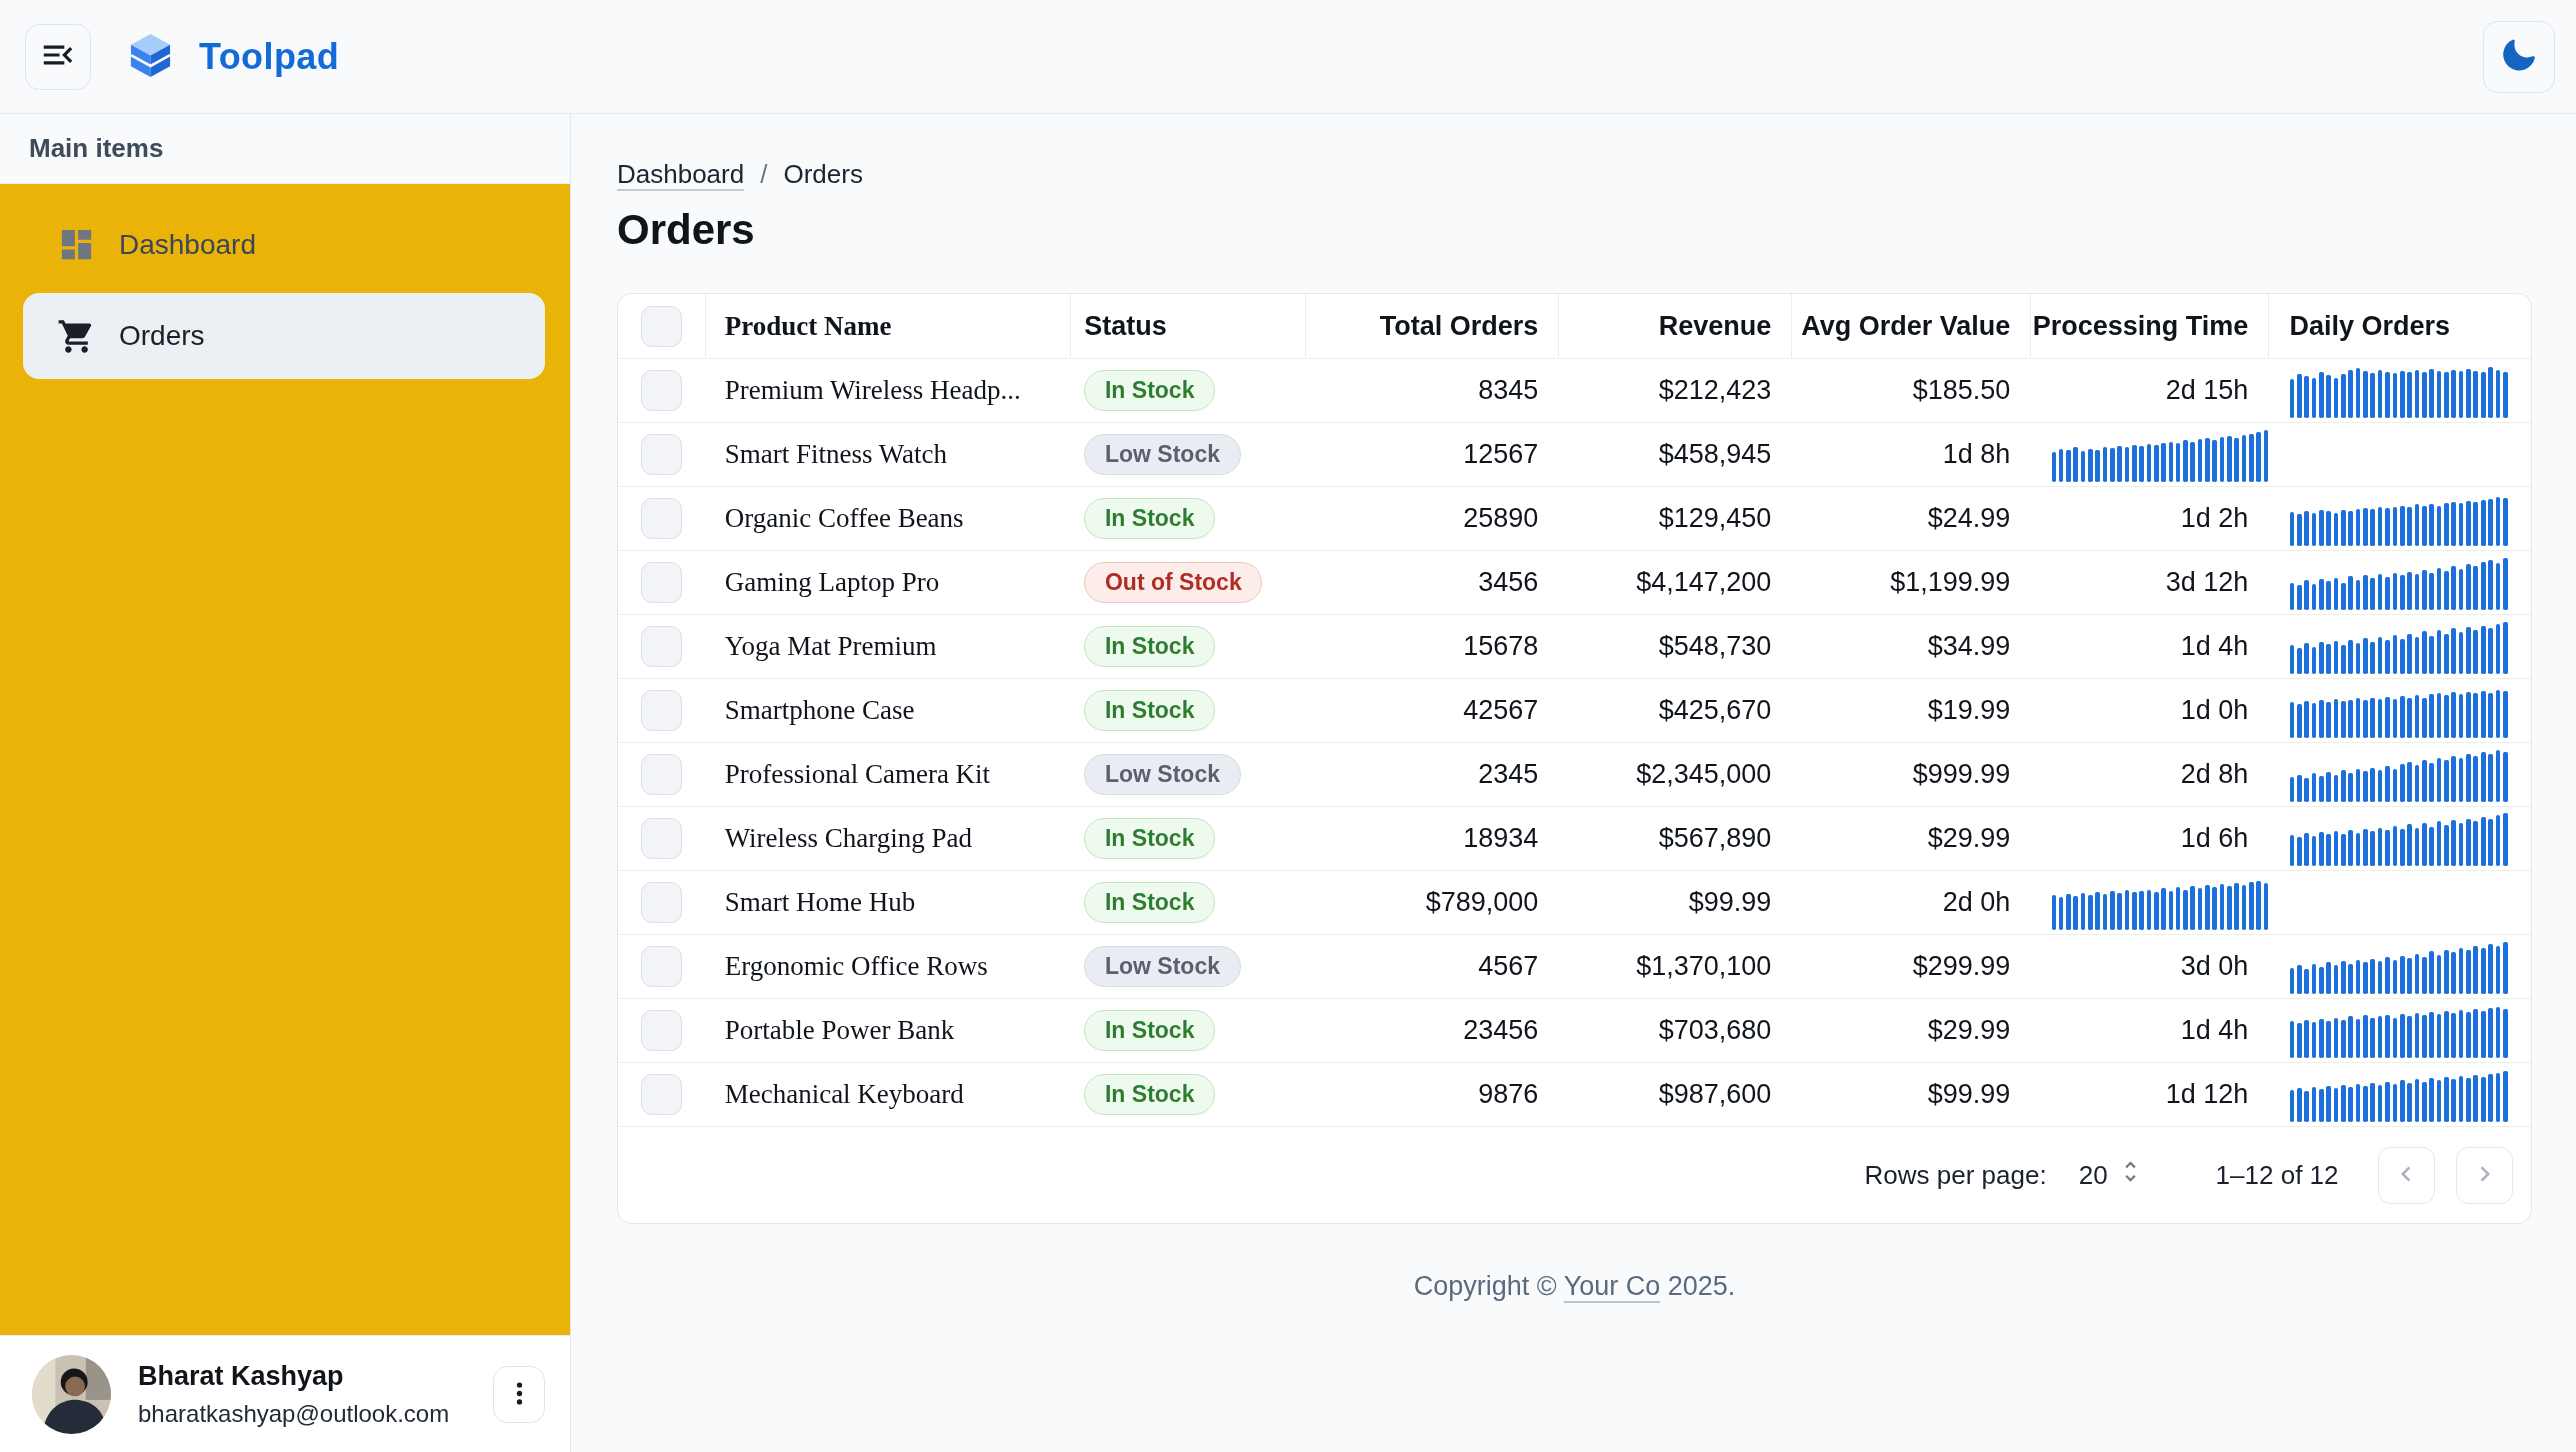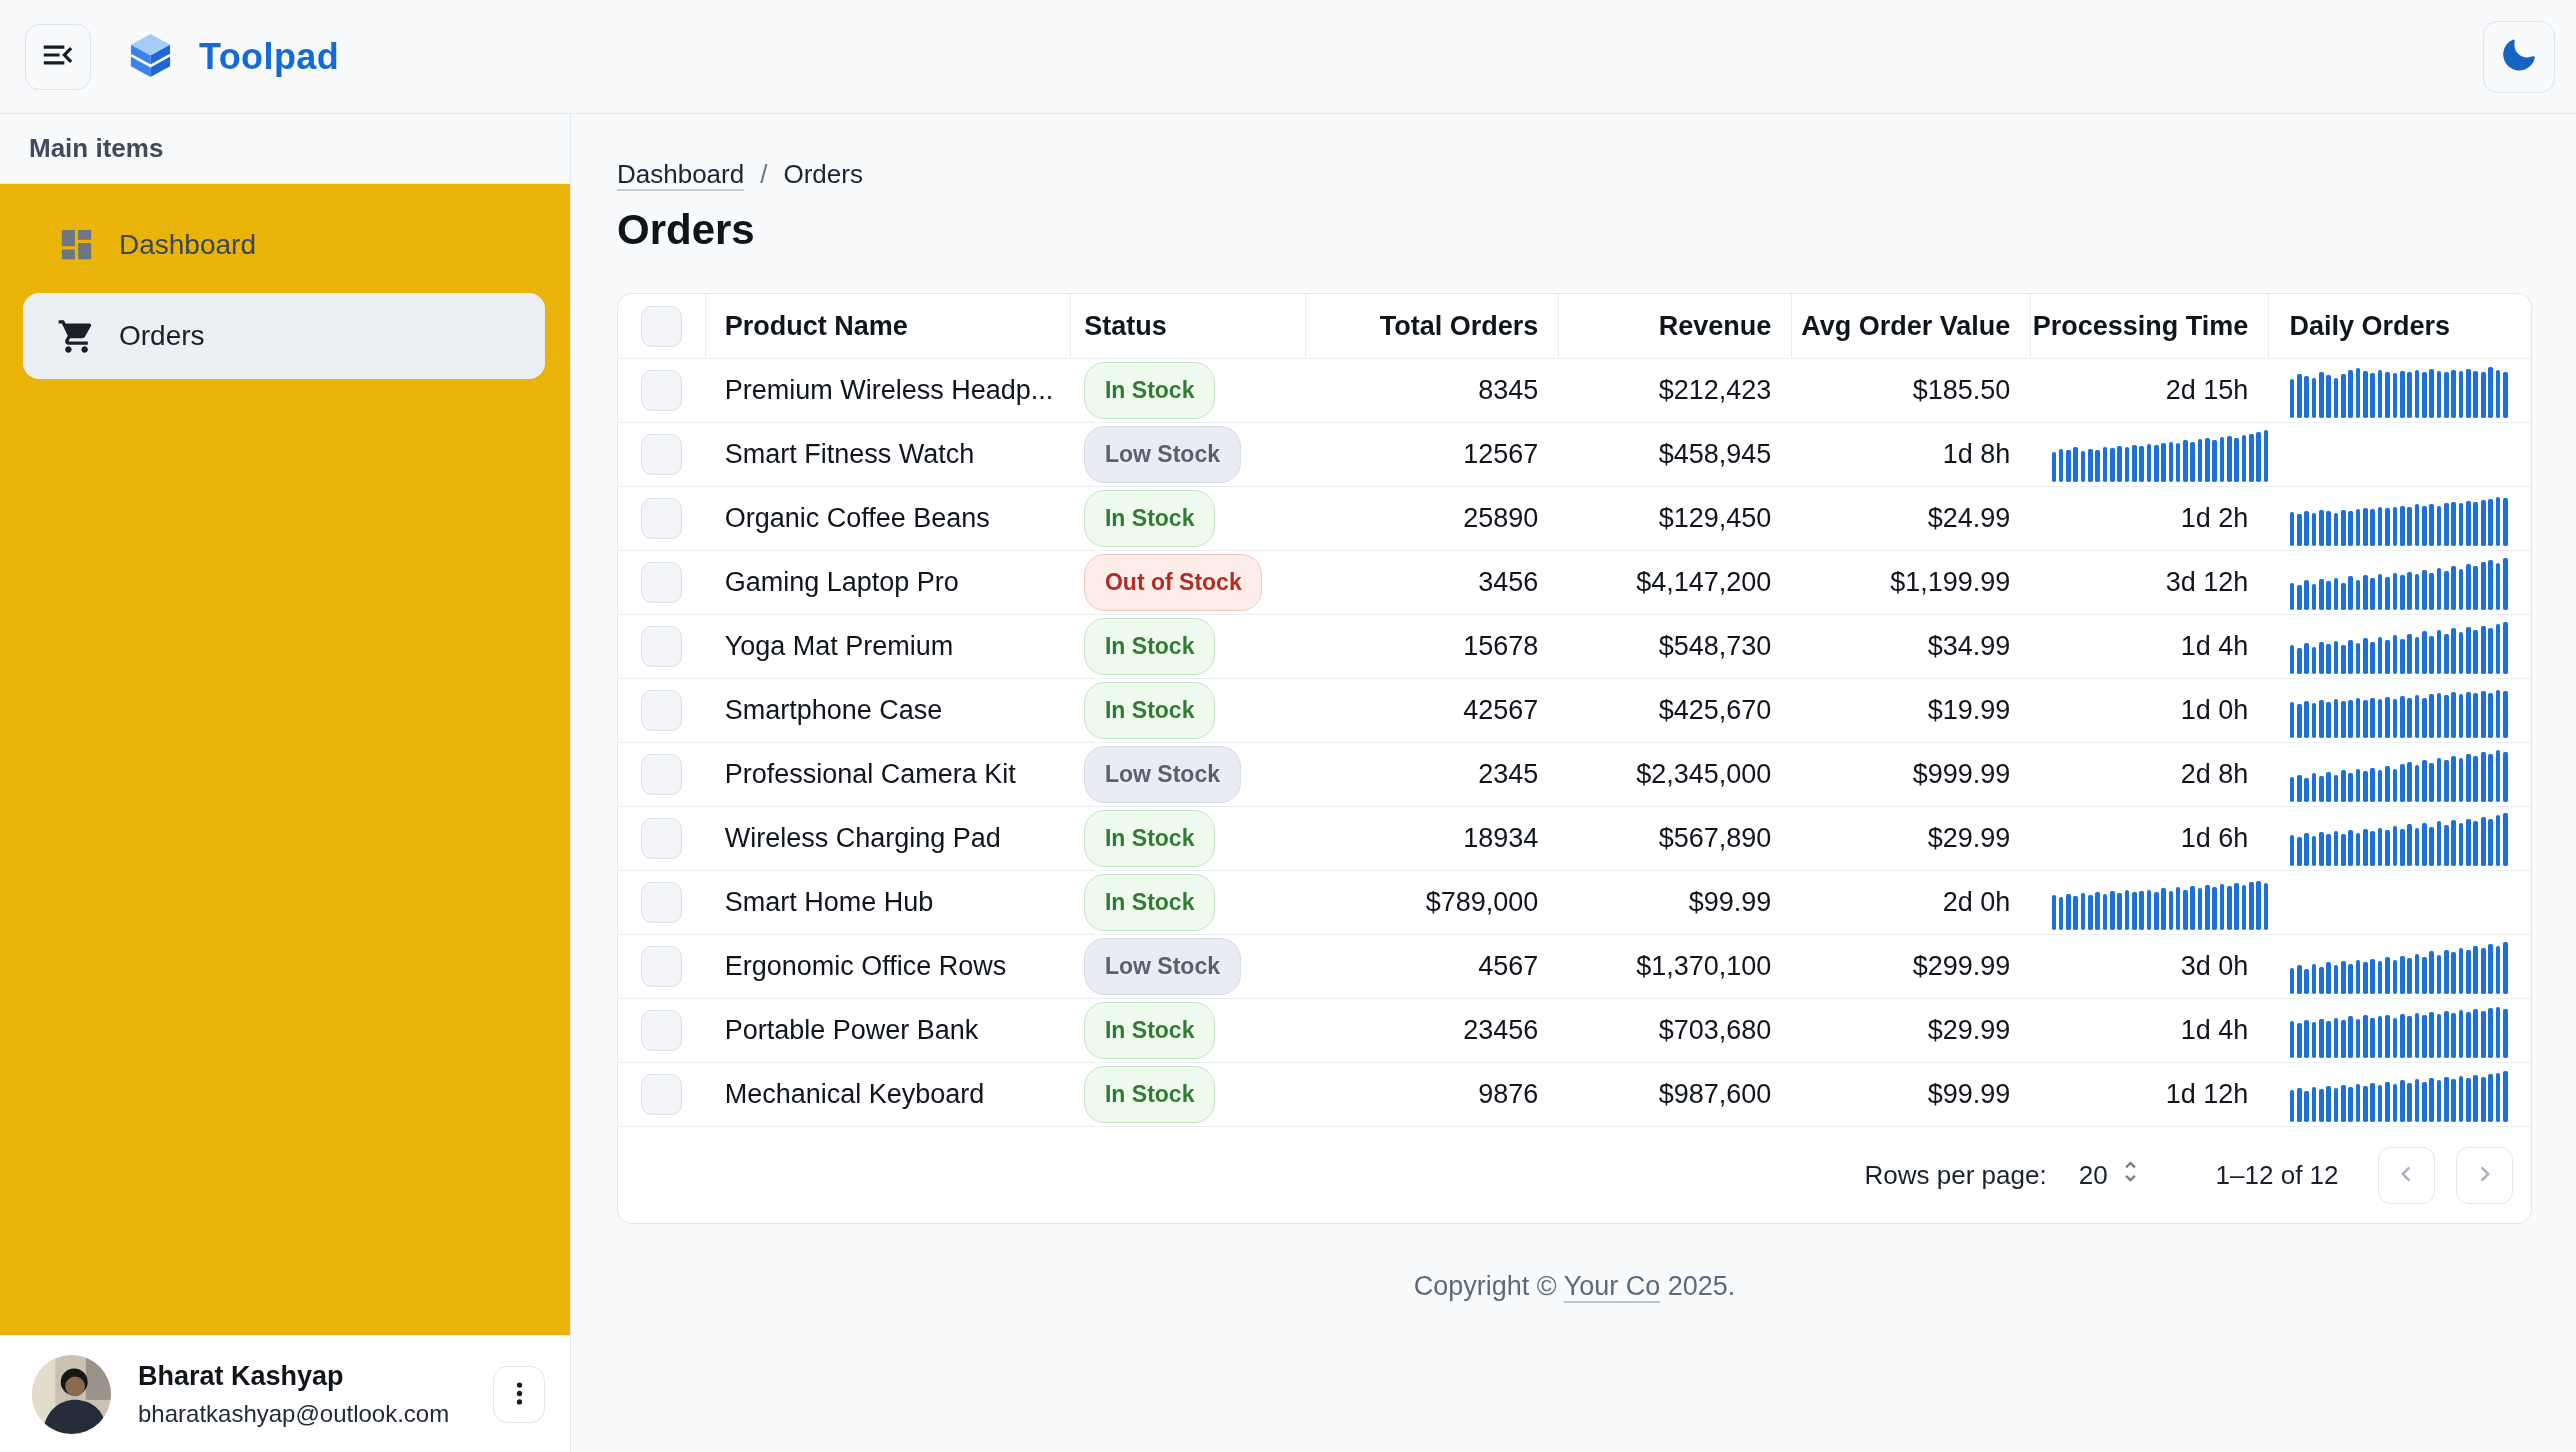--- a/index.html
+++ b/index.html
@@ -83,30 +83,30 @@
     display:grid;
     grid-template-columns:87px 365px 235px 253px 233px 239px 238px 1fr;
     align-items:stretch;
   }
   .thead{height:64px;}
   .trow{height:64px;border-top:0.9px solid var(--row-line);}
   .cell{display:flex;align-items:center;font-size:27px;color:var(--ink);min-width:0;}
   .thead .cell{font-weight:600;}
   .thead .cell:not(:first-child){box-shadow:inset 0.9px 0 0 #E8ECF2;}
   .c-check{justify-content:center;}
-  .c-product{padding-left:19.7px;overflow:hidden;white-space:nowrap;}
+  .c-product{padding-left:19.7px;overflow:hidden;white-space:nowrap;font-family:Liberation Serif, serif;}
   .c-status{padding-left:14.3px;}
   .c-num{justify-content:flex-end;padding-right:19.7px;}
   .c-spark{padding-left:21.5px;}
   .checkbox{
     width:41px;height:41px;border-radius:10.7px;background:#F2F4F8;
     border:1.8px solid #D9DEE7;cursor:pointer;display:inline-block;
   }
   .chip{
-    height:57px;display:inline-flex;align-items:center;padding:0 19.7px;
+    height:41px;display:inline-flex;align-items:center;padding:0 19.7px;
     border-radius:20.6px;font-size:23px;font-weight:600;border:1.8px solid transparent;
     white-space:nowrap;
   }
   .chip-in{background:#EFFAEF;border-color:#BFE5C1;color:#2E7D32;}
   .chip-low{background:#E9ECF2;border-color:#D7DCE6;color:#59616F;}
   .chip-out{background:#FCECEA;border-color:#F2C4C0;color:#AE2E24;}
   .spark{display:flex;align-items:flex-end;gap:2.7px;width:218px;height:54px;}
   .spark i{flex:1;background:var(--spark);border-radius:1.8px;min-height:3.6px;}
   
   .tfoot{

